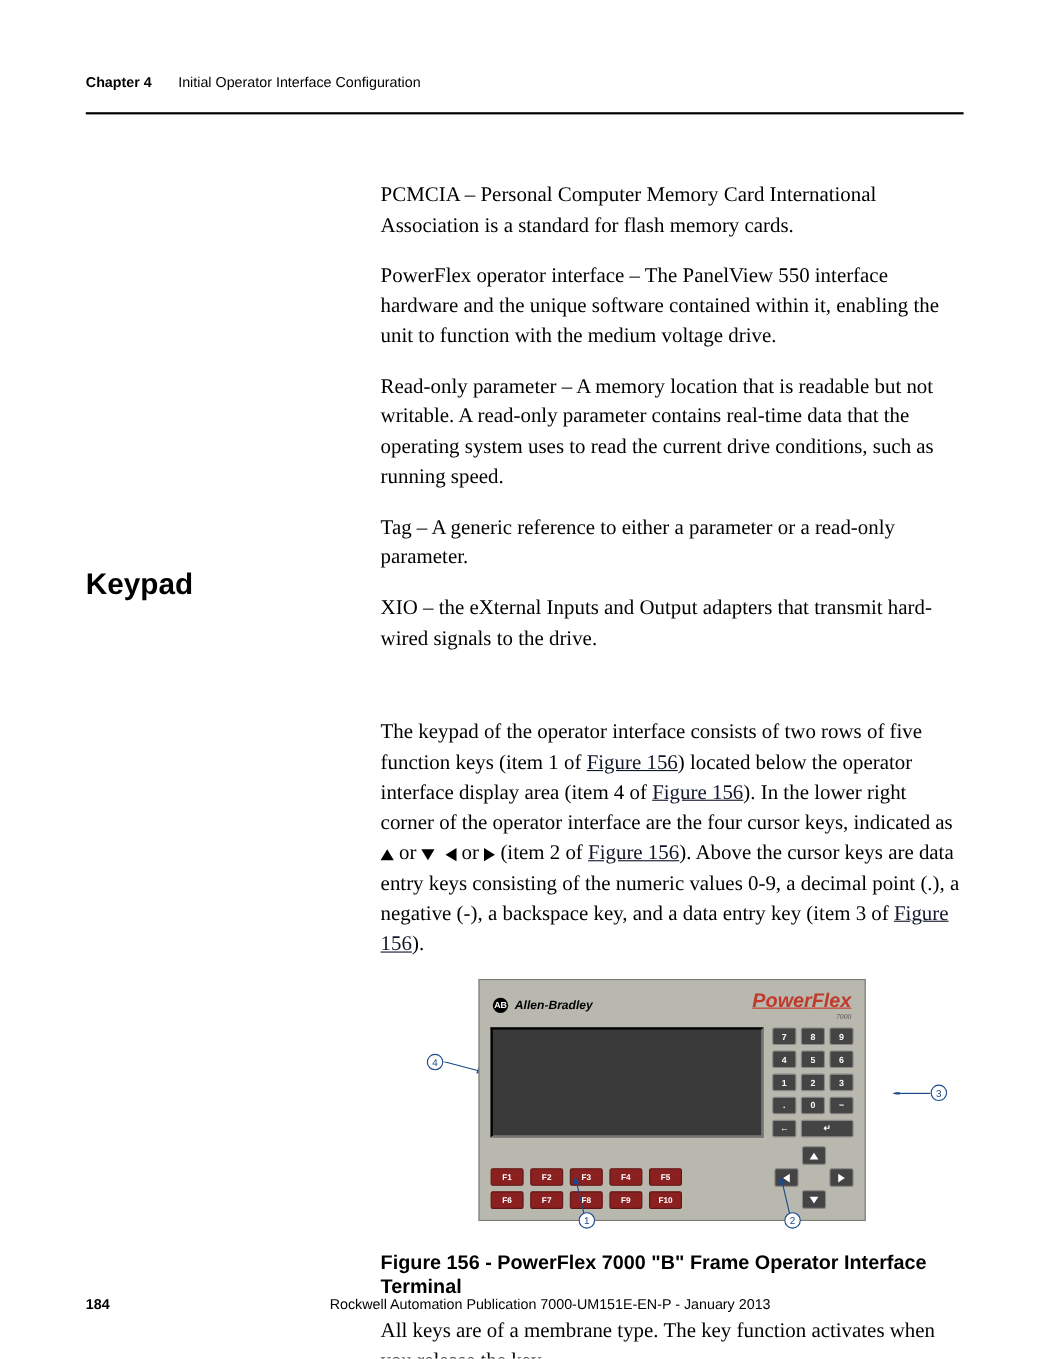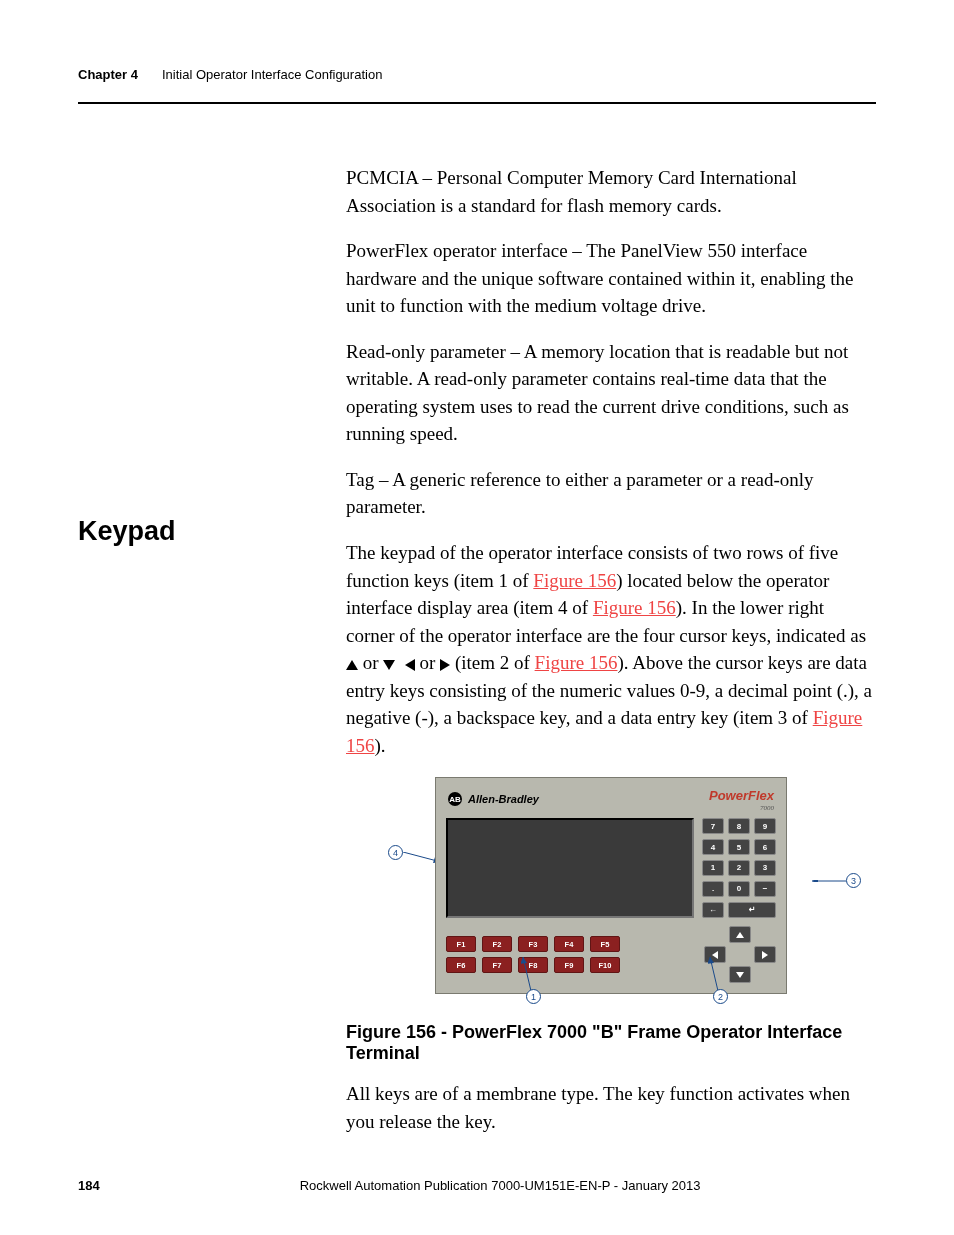--- a/index.html
+++ b/index.html
@@ -47,21 +47,21 @@
     margin-bottom: 18px;
     color: #000;
   }
   .section-heading {
     font-family: Arial, Helvetica, sans-serif;
     font-weight: bold;
     font-size: 27px;
     margin-top: 62px;
   }
   .link {
-    color: #ef4444;
+    color: #0f172a;
     text-decoration: underline;
   }
   .triangle-up {
     display: inline-block;
     width: 0; height: 0;
     border-left: 6px solid transparent;
     border-right: 6px solid transparent;
     border-bottom: 10px solid #000;
     vertical-align: middle;
   }
@@ -125,23 +125,24 @@
     color: #fff;
     font-size: 8px;
     display: flex;
     align-items: center;
     justify-content: center;
     font-style: normal;
   }
   .pf-logo {
     font-family: Arial, sans-serif;
     font-weight: bold;
-    font-size: 13px;
+    font-size: 18px;
     font-style: italic;
     color: #c0392b;
+    text-decoration: underline;
   }
   .pf-logo .flex { font-weight: 900; }
   .pf-sub { font-size: 7px; color: #555; display: block; text-align: right; font-style: italic; }
   .panel-mid {
     display: flex;
     gap: 8px;
   }
   .screen {
     flex: 1;
     height: 100px;
@@ -183,21 +184,21 @@
     font-size: 7.5px;
     font-family: Arial, sans-serif;
     display: flex;
     align-items: center;
     justify-content: center;
     font-weight: bold;
   }
   .fkeys-and-cursor {
     display: flex;
     gap: 18px;
-    align-items: center;
+    align-items: flex-end;
   }
   .fkeys-block { flex: 1; }
   .cursor-pad {
     display: grid;
     grid-template-columns: repeat(3, 22px);
     gap: 3px;
   }
   .ckey {
     width: 22px; height: 17px;
     background: #444;
@@ -265,20 +266,21 @@
 <div class="content-row">
   <div class="left-col">
     <h2 class="section-heading" style="margin-top:352px">Keypad</h2>
   </div>
   <div class="right-col">
 
     <p class="para">PCMCIA – Personal Computer Memory Card International Association is a standard for flash memory cards.</p>
     <p class="para">PowerFlex operator interface – The PanelView 550 interface hardware and the unique software contained within it, enabling the unit to function with the medium voltage drive.</p>
     <p class="para">Read-only parameter – A memory location that is readable but not writable. A read-only parameter contains real-time data that the operating system uses to read the current drive conditions, such as running speed.</p>
     <p class="para">Tag – A generic reference to either a parameter or a read-only parameter.</p>
+    <p class="para" style="margin-bottom:58px">XIO – the eXternal Inputs and Output adapters that transmit hard-wired signals to the drive.</p>
 
     <p class="para">
       <span>The keypad of the operator interface consists of two rows of five function keys (item 1 of </span><a class="link">Figure 156</a><span>) located below the operator interface display area (item 4 of </span><a class="link">Figure 156</a><span>). In the lower right corner of the operator interface are the four cursor keys, indicated as </span><span class="triangle-up"></span><span> or </span><span class="triangle-down"></span>&nbsp;&nbsp;<span class="triangle-left"></span><span> or </span><span class="triangle-right"></span><span> (item 2 of </span><a class="link">Figure 156</a><span>). Above the cursor keys are data entry keys consisting of the numeric values 0-9, a decimal point (.), a negative (-), a backspace key, and a data entry key (item 3 of </span><a class="link">Figure 156</a><span>).</span>
     </p>
 
     <div class="figure-wrap">
 
       <div class="callout-circle" style="left:42px; top:68px">4</div>
       <svg style="position:absolute; left:57px; top:75px; width:40px; height:12px">
           <line x1="0" y1="0" x2="38" y2="10" stroke="#1a4a8a" stroke-width="1"></line>

